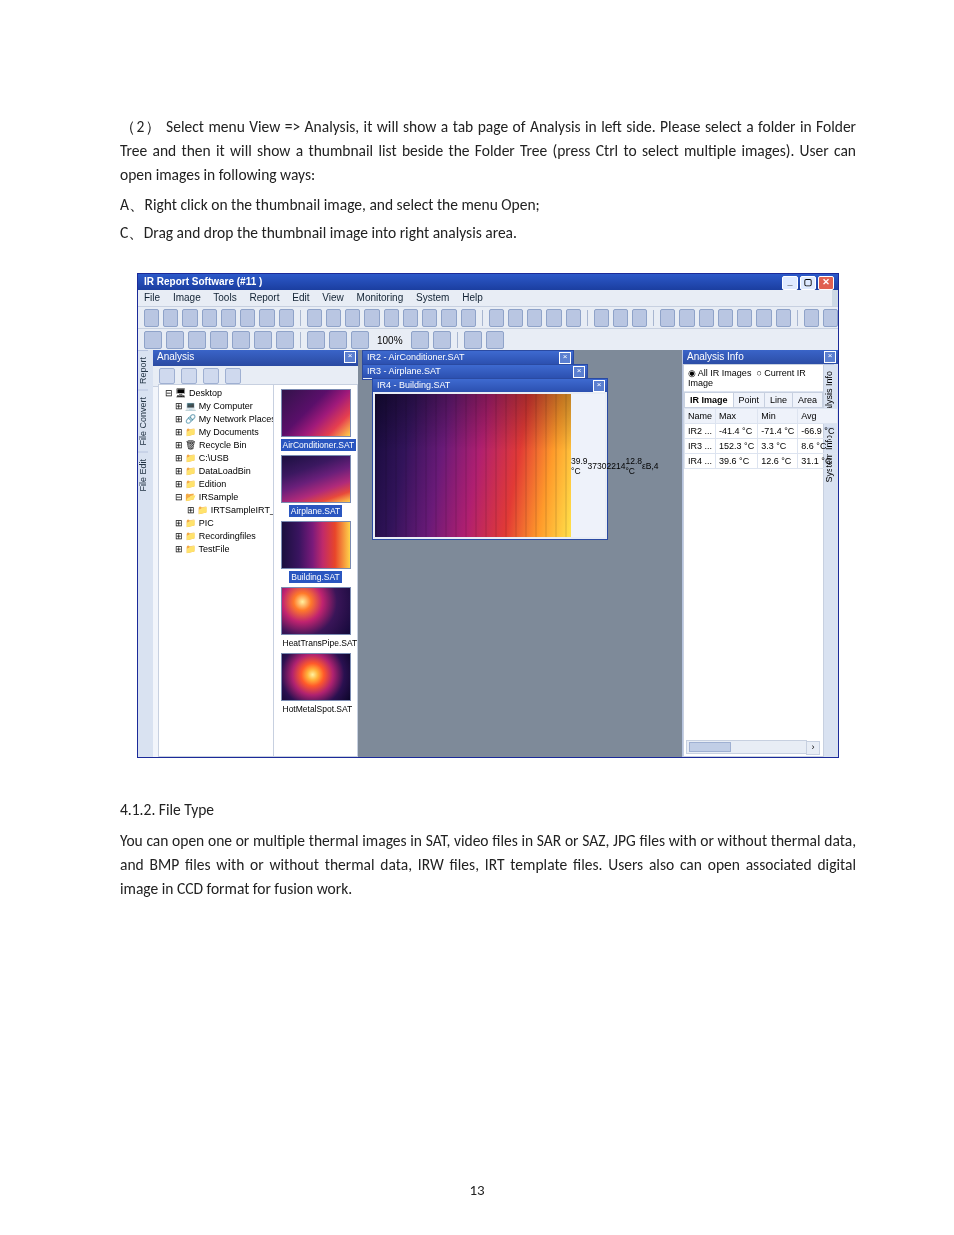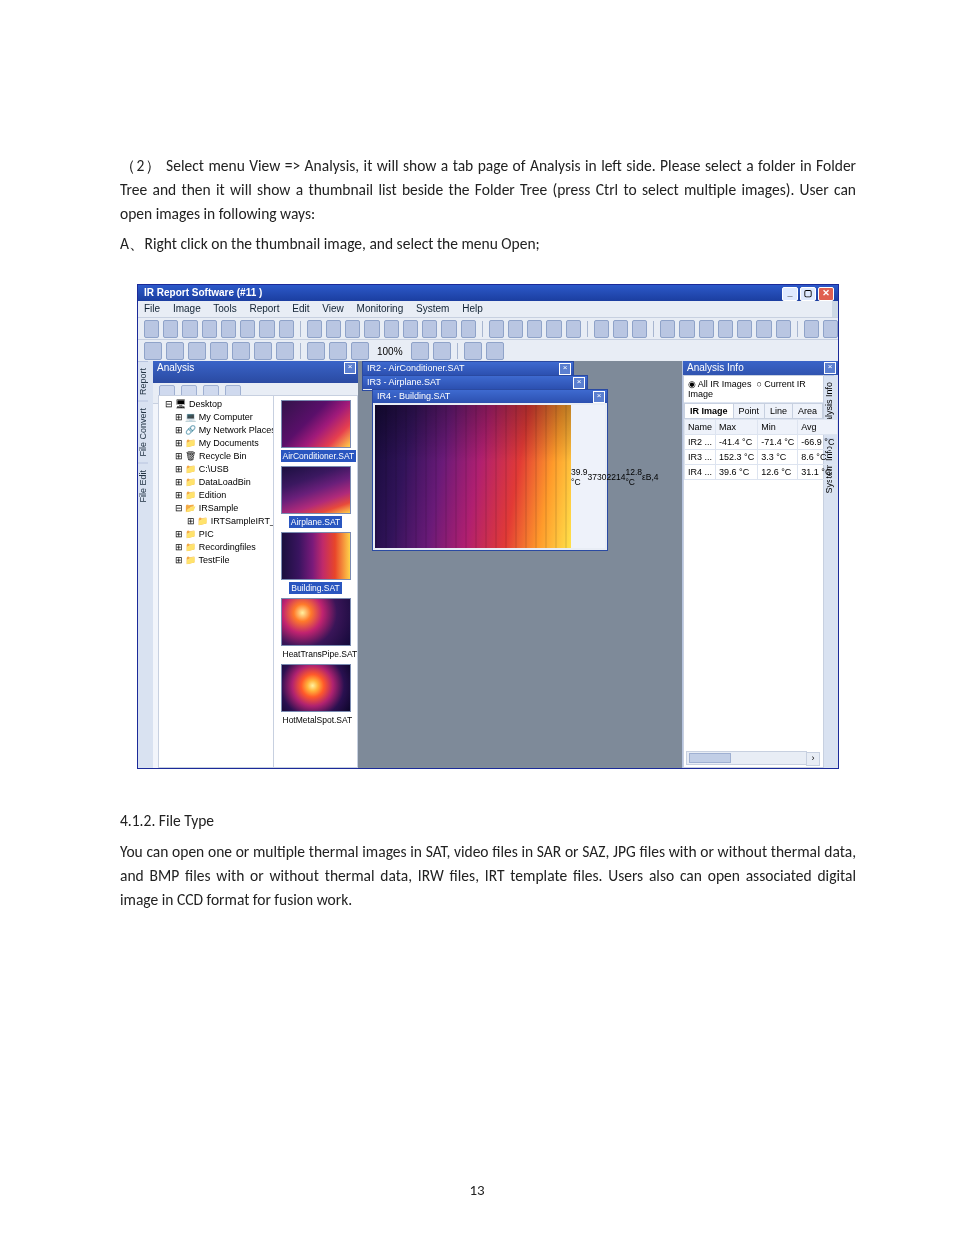--- a/index.html
+++ b/index.html
@@ -9,21 +9,20 @@
     width: 954px;
     height: 1235px;
     margin: 0;
     padding: 0;
     box-sizing: border-box;
     position: relative;
     background: #fff;
   }
   .page {
     padding: 115px 98px 0 120px; 
-    margin-top: 39px;
   }
   .body-text {
     line-height: 1.55;
     text-align: justify;
     margin: 0 0 6px 0;
   }
   .list-line {
     margin: 0 0 4px 0;
     line-height: 1.55;
   }
@@ -68,21 +67,21 @@
     position:absolute; left:0; right:0; height:22px;
     background:#e8edf5; border-top:1px solid #c7d0e0; border-bottom:1px solid #c7d0e0;
     display:flex; align-items:center; padding-left:6px; gap:4px;
   }
   .tbar1{ top:32px;}
   .tbar2{ top:54px;}
   .ticon{ width:16px; height:16px; background:#b9c6e2; border:1px solid #8fa3c9; border-radius:2px;}
   .tsep{ width:1px; height:16px; background:#a8b6d0; margin:0 2px;}
   .zoom{ font-size:10px; margin:0 4px;}
   
-  .phead{ background:linear-gradient(#3a64c8,#2a4aa2); color:#fff; font-size:10px; height:22px; line-height:14px; padding:0 4px; position:relative;}
+  .phead{ background:linear-gradient(#3a64c8,#2a4aa2); color:#fff; font-size:10px; height:16px; line-height:14px; padding:0 4px; position:relative;}
   .phead .x{ position:absolute; right:2px; top:1px; width:10px;height:10px;background:#5b7fd0;border:1px solid #fff;font-size:8px;line-height:8px;text-align:center;}
   
   .vt {
     position:absolute; left:0; top:76px; bottom:0; width:15px;
     background:#d9e2f1; border-right:1px solid #b7c4df;
   }
   .vt div{
     writing-mode: vertical-rl; transform: rotate(180deg);
     font-size:9px; color:#234; padding:6px 0; text-align:center;
     border-bottom:1px solid #b7c4df;
@@ -155,20 +154,21 @@
   .pagenum{
     position:absolute; left:0; right:0; bottom:36px; text-align:center; font-size:15px;
   }
 </style>
 </head>
 <body>
 
 <div class="page">
   <p class="body-text">（2） Select menu View =&gt; Analysis,  it will show a tab page of Analysis in left side.  Please select a folder in Folder Tree and then it will show a thumbnail list beside the Folder Tree (press Ctrl to select multiple images).  User can open images in following  ways:</p>
   <p class="list-line">A、Right click on the thumbnail image, and select the menu Open;</p>
+  <p class="list-line">C、Drag and drop the thumbnail image into right analysis area.</p>
 
   <div class="screenshot">
     <div class="tb">
       <span>IR Report Software (#11 )</span>
       <div class="winbtns">
         <div class="winbtn">_</div>
         <div class="winbtn">▢</div>
         <div class="winbtn close">✕</div>
       </div>
     </div>

